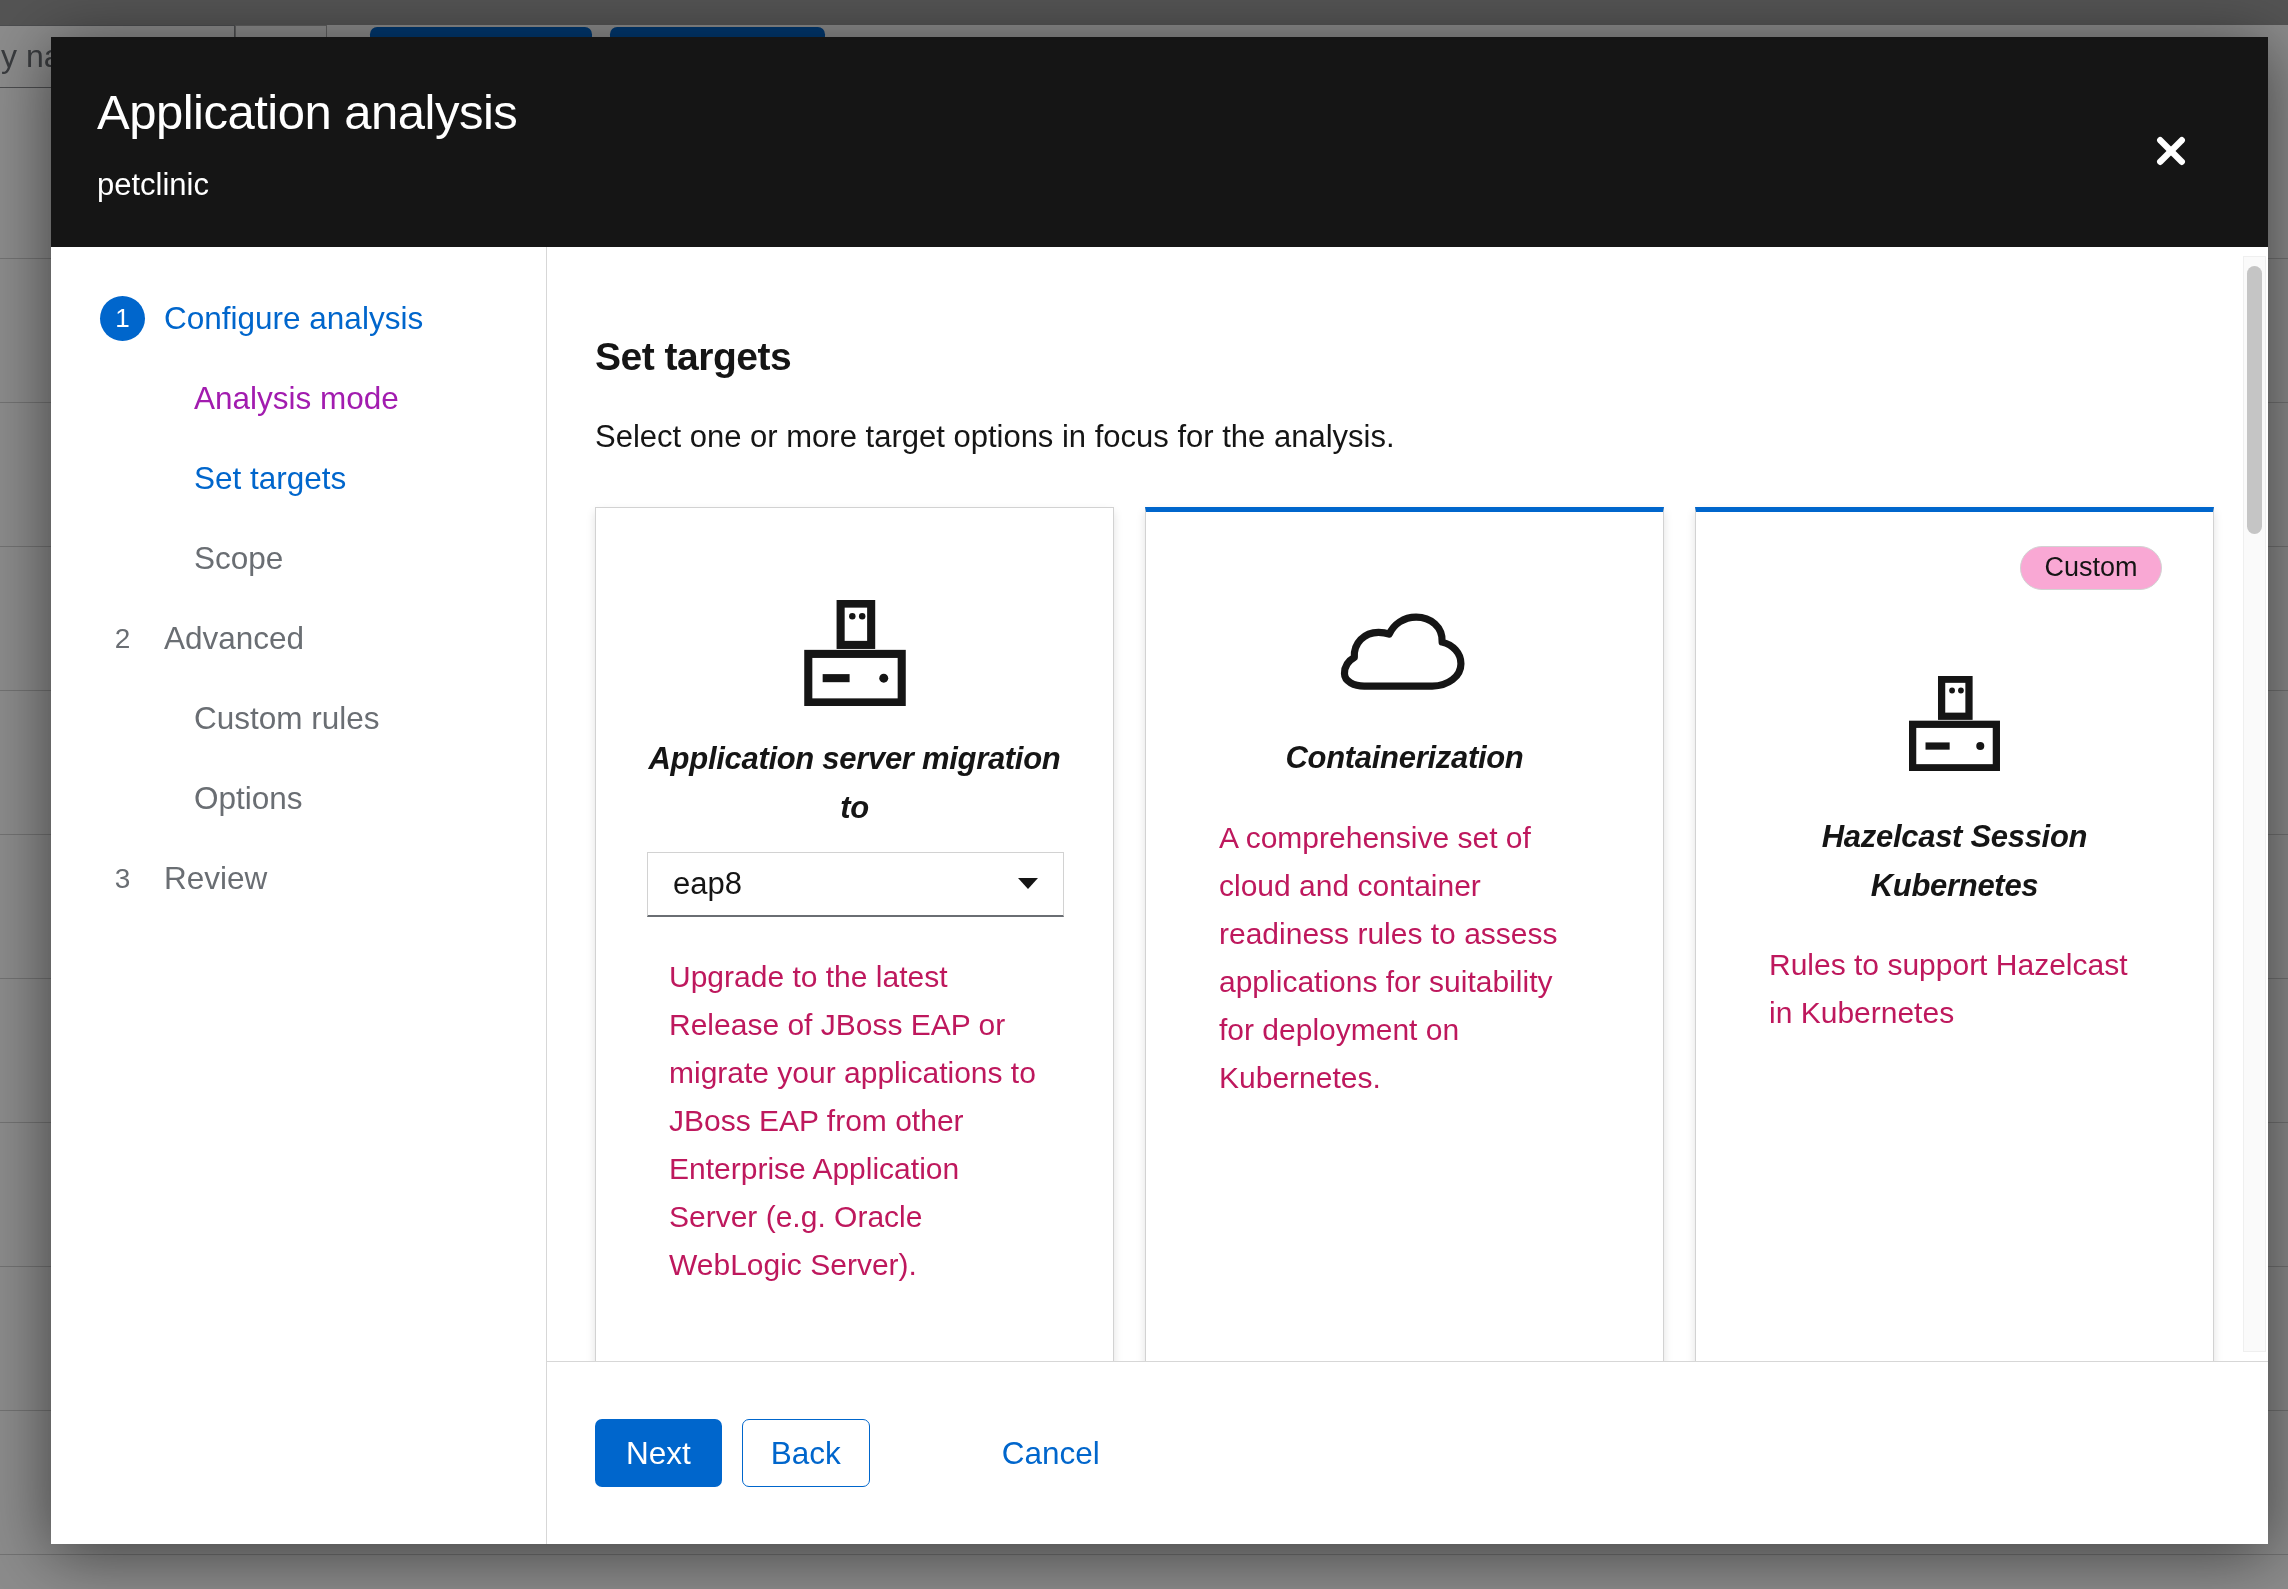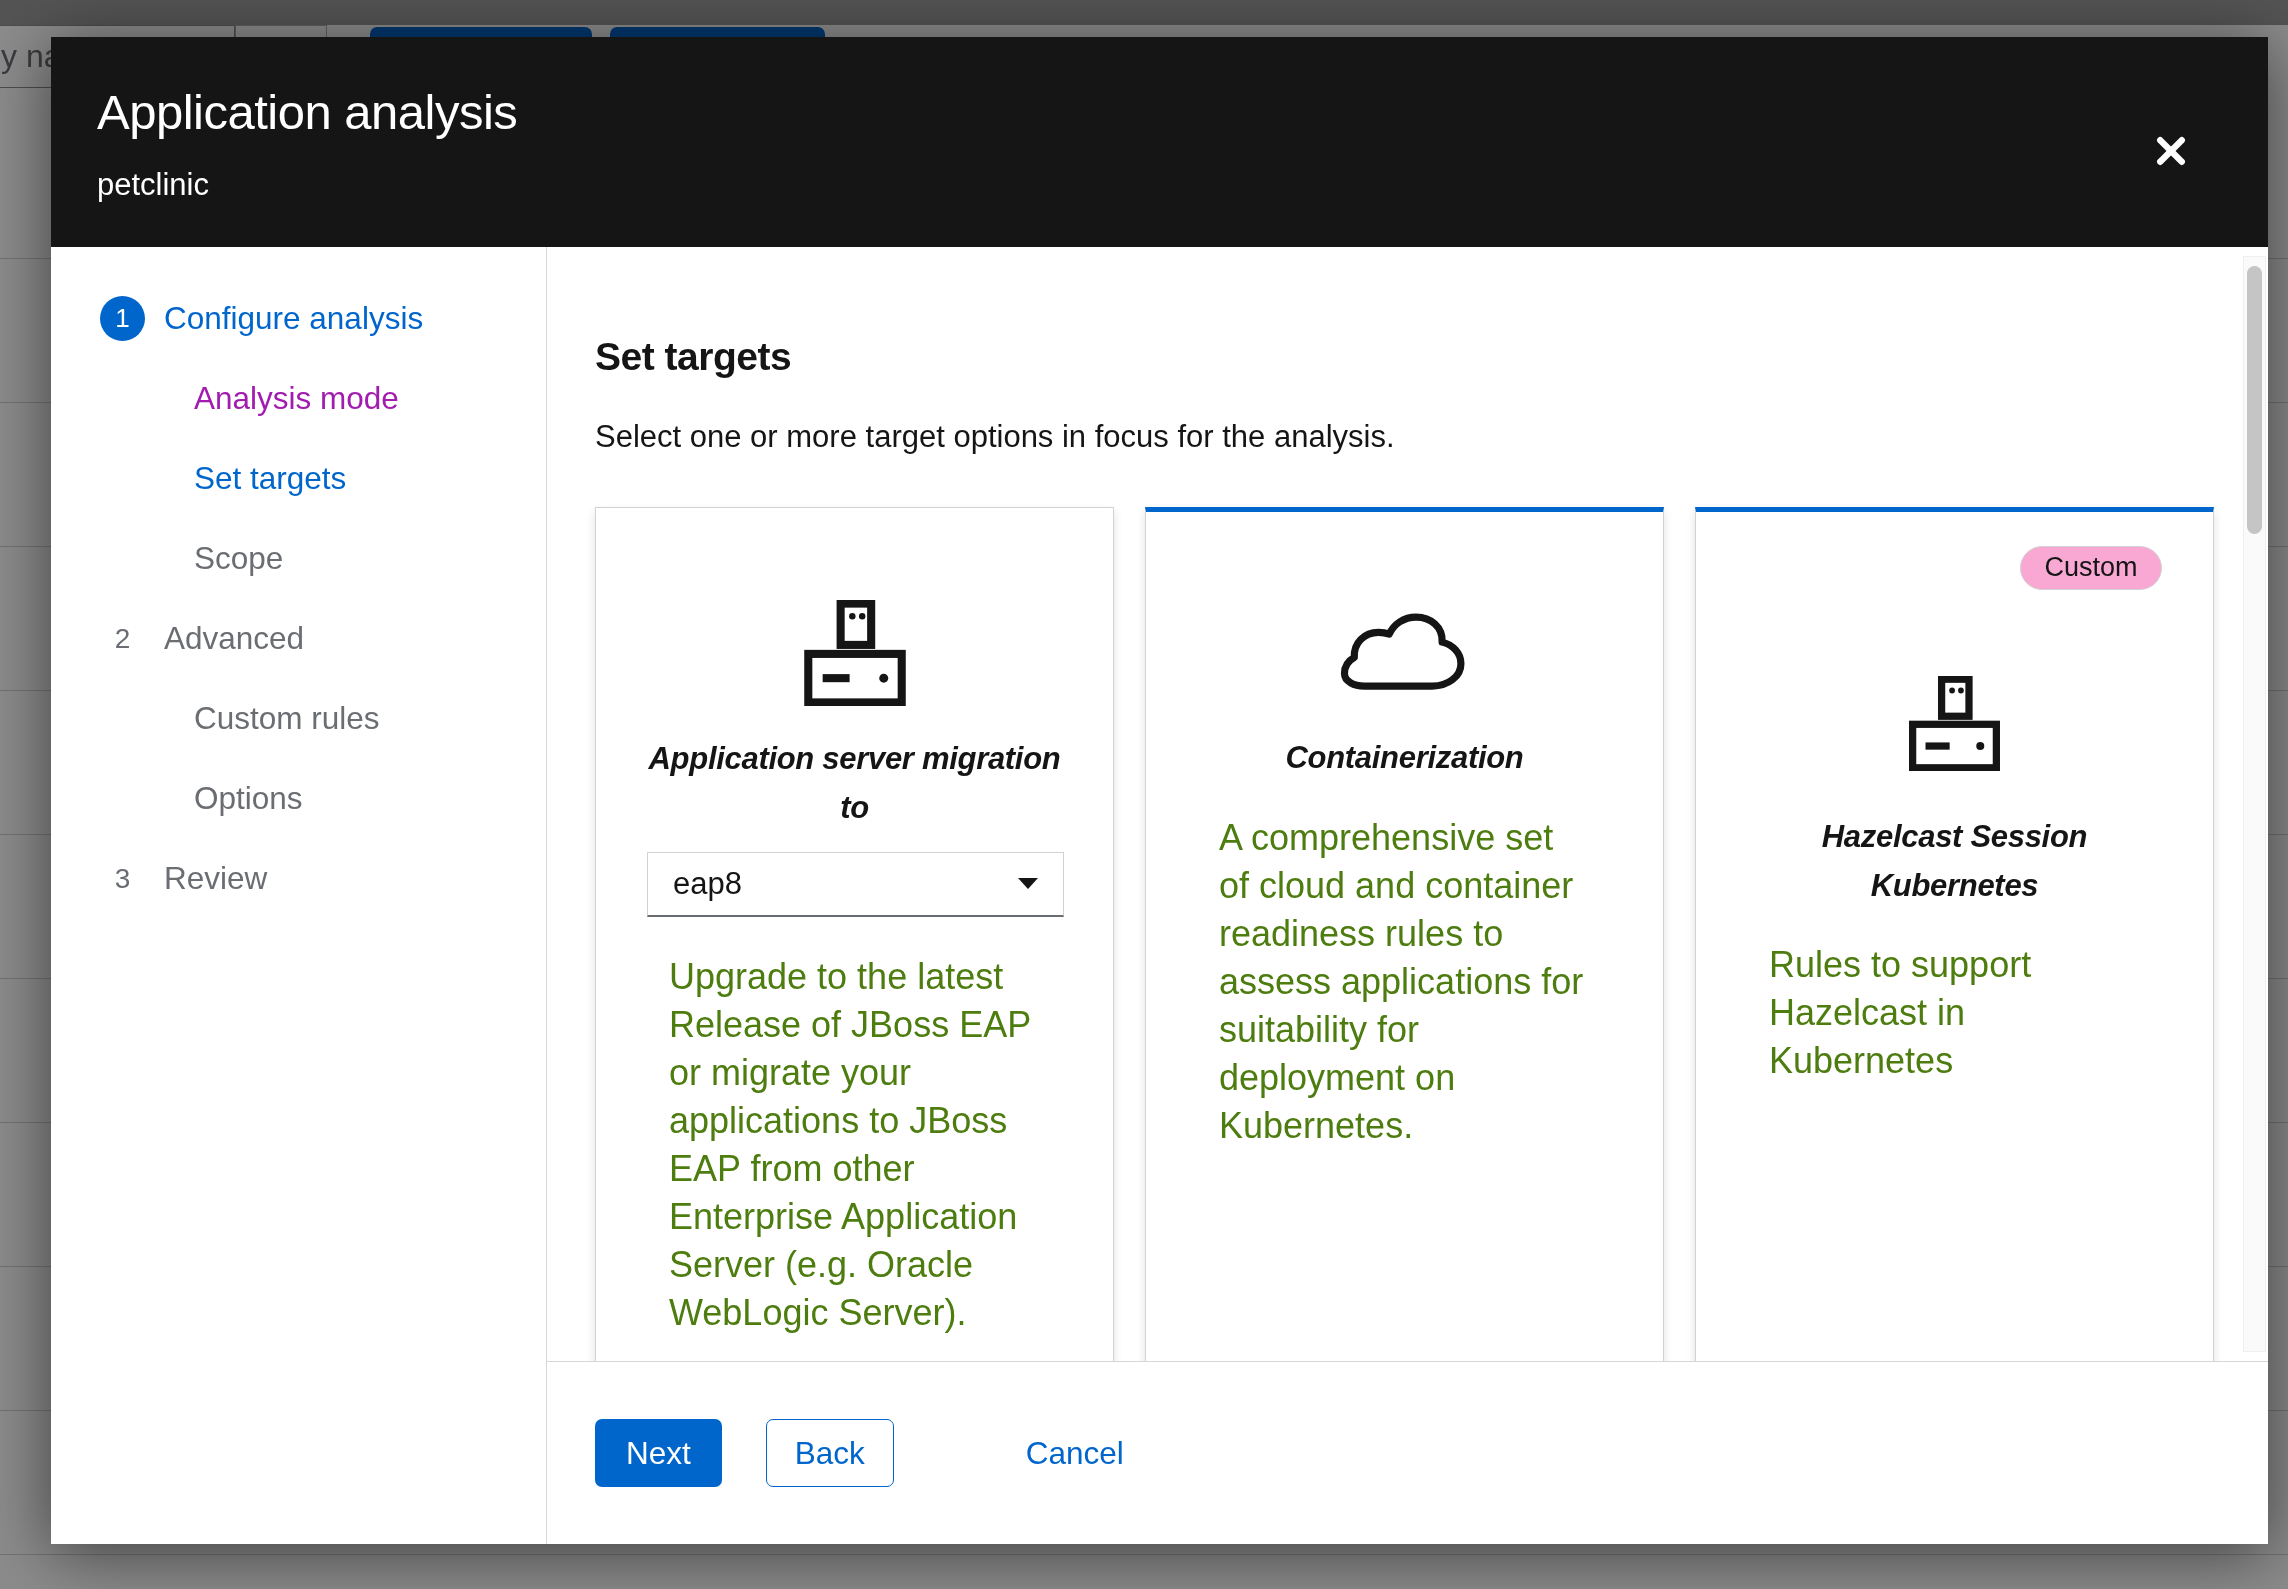--- a/index.html
+++ b/index.html
@@ -58,41 +58,41 @@
   .card.selected .icon-wrap{margin-top:79px;}
   .card-title{margin-top:20px;font-size:31px;font-weight:700;line-height:49px;color:#151515;letter-spacing:-0.3px;font-style:italic;}
   .card-title span{display:block;}
   .card-select{margin:20px auto 0;width:417px;height:65px;background:#fff;
     border-top:1.8px solid #d2d2d2;border-left:1.8px solid #d2d2d2;border-right:1.8px solid #d2d2d2;
     border-bottom:2.7px solid #6a6e73;display:flex;align-items:center;justify-content:space-between;
     padding:0 25px;cursor:pointer;}
   .select-value{font-size:31px;color:#151515;}
   .caret{width:0;height:0;border-left:10px solid transparent;border-right:10px solid transparent;
     border-top:11.7px solid #151515;}
-  .card-desc{margin:36px auto 0;width:371px;text-align:left;font-size:36px;line-height:48px;color:#4d7c0f;}
+  .card-desc{margin:36px auto 0;width:371px;text-align:left;font-size:30px;line-height:48px;color:#be185d;}
   .card2 .card-desc{margin-top:32px;}
   .card3-badge-row{margin-top:31px;height:50px;display:flex;justify-content:flex-end;align-items:center;}
   .badge{background:#f9a8d4;border:1.8px solid #d2d2d2;border-radius:31px;padding:5.4px 23.4px;
     font-size:27px;color:#151515;}
   .card3 .icon-wrap{margin-top:23.4px;height:104px;}
   .card3 .card-title{margin-top:36px;}
   .card3 .card-desc{margin-top:31px;}
 
   
   .scrollbar-track{position:absolute;right:1.8px;top:9px;height:1096px;width:23.4px;background:#fafafa;
     border:0.9px solid #efefef;}
   .scrollbar-thumb{position:absolute;left:3.6px;top:9px;width:14.4px;height:268px;background:#c5c5c5;
     border-radius:8px;cursor:pointer;}
 
   
   .wiz-footer{flex:1;border-top:1.8px solid #d7d7d7;display:flex;align-items:center;padding-left:48px;}
   .btn{height:68px;font-size:31.5px;border-radius:7px;cursor:pointer;display:inline-flex;
     align-items:center;justify-content:center;}
   .btn-primary{background:#0066cc;color:#fff;border:none;padding:0 31px;}
-  .btn-secondary{background:#fff;color:#0066cc;border:1.8px solid #0066cc;padding:0 28px;margin-left:44px;}
+  .btn-secondary{background:#fff;color:#0066cc;border:1.8px solid #0066cc;padding:0 28px;margin-left:20px;}
   .btn-link{background:none;border:none;color:#0066cc;font-size:31.5px;margin-left:126px;cursor:pointer;}
 
   .icon-svg{display:block;}
 </style>
 </head>
 <body>
 
 <div id="stage">
 
   <div class="bg-page">

